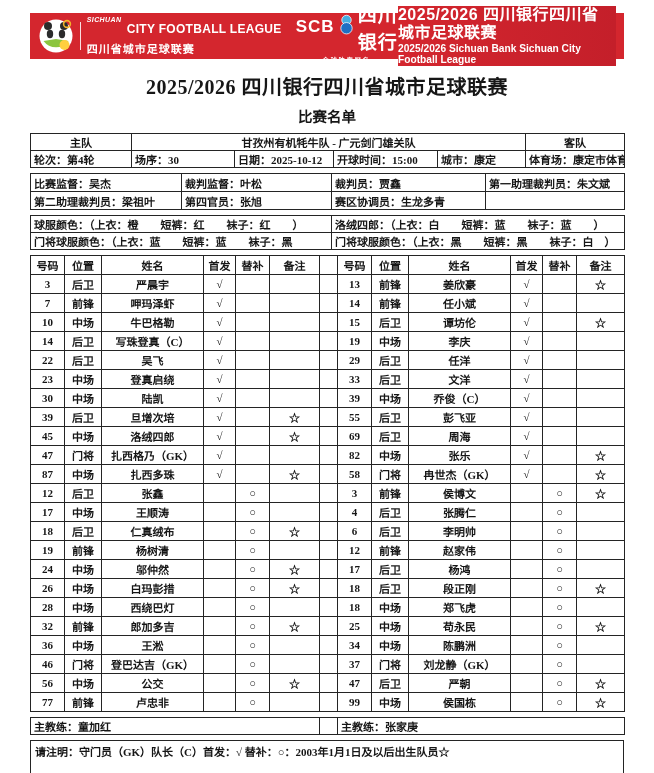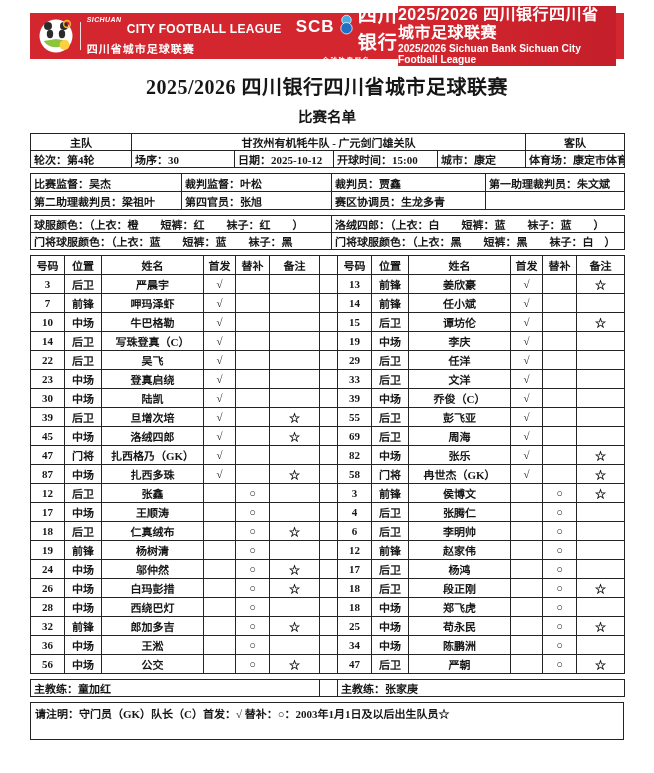--- a/index.html
+++ b/index.html
@@ -504,30 +504,60 @@
           <td></td>
           <td class="spacer"></td>
           <td>34</td>
           <td>中场</td>
           <td>陈鹏洲</td>
           <td></td>
           <td>○</td>
           <td></td>
         </tr>
         <tr>
+          <td>46</td>
+          <td>门将</td>
+          <td>登巴达吉（GK）</td>
+          <td></td>
+          <td>○</td>
+          <td></td>
+          <td class="spacer"></td>
+          <td>37</td>
+          <td>门将</td>
+          <td>刘龙静（GK）</td>
+          <td></td>
+          <td>○</td>
+          <td></td>
+        </tr>
+        <tr>
           <td>56</td>
           <td>中场</td>
           <td>公交</td>
           <td></td>
           <td>○</td>
           <td>☆</td>
           <td class="spacer"></td>
           <td>47</td>
           <td>后卫</td>
           <td>严朝</td>
+          <td></td>
+          <td>○</td>
+          <td>☆</td>
+        </tr>
+        <tr>
+          <td>77</td>
+          <td>前锋</td>
+          <td>卢忠非</td>
+          <td></td>
+          <td>○</td>
+          <td></td>
+          <td class="spacer"></td>
+          <td>99</td>
+          <td>中场</td>
+          <td>侯国栋</td>
           <td></td>
           <td>○</td>
           <td>☆</td>
         </tr>
       </tbody>
   </table>
 
   <table class="coaches">
     <colgroup>
         <col style="width:289px">

